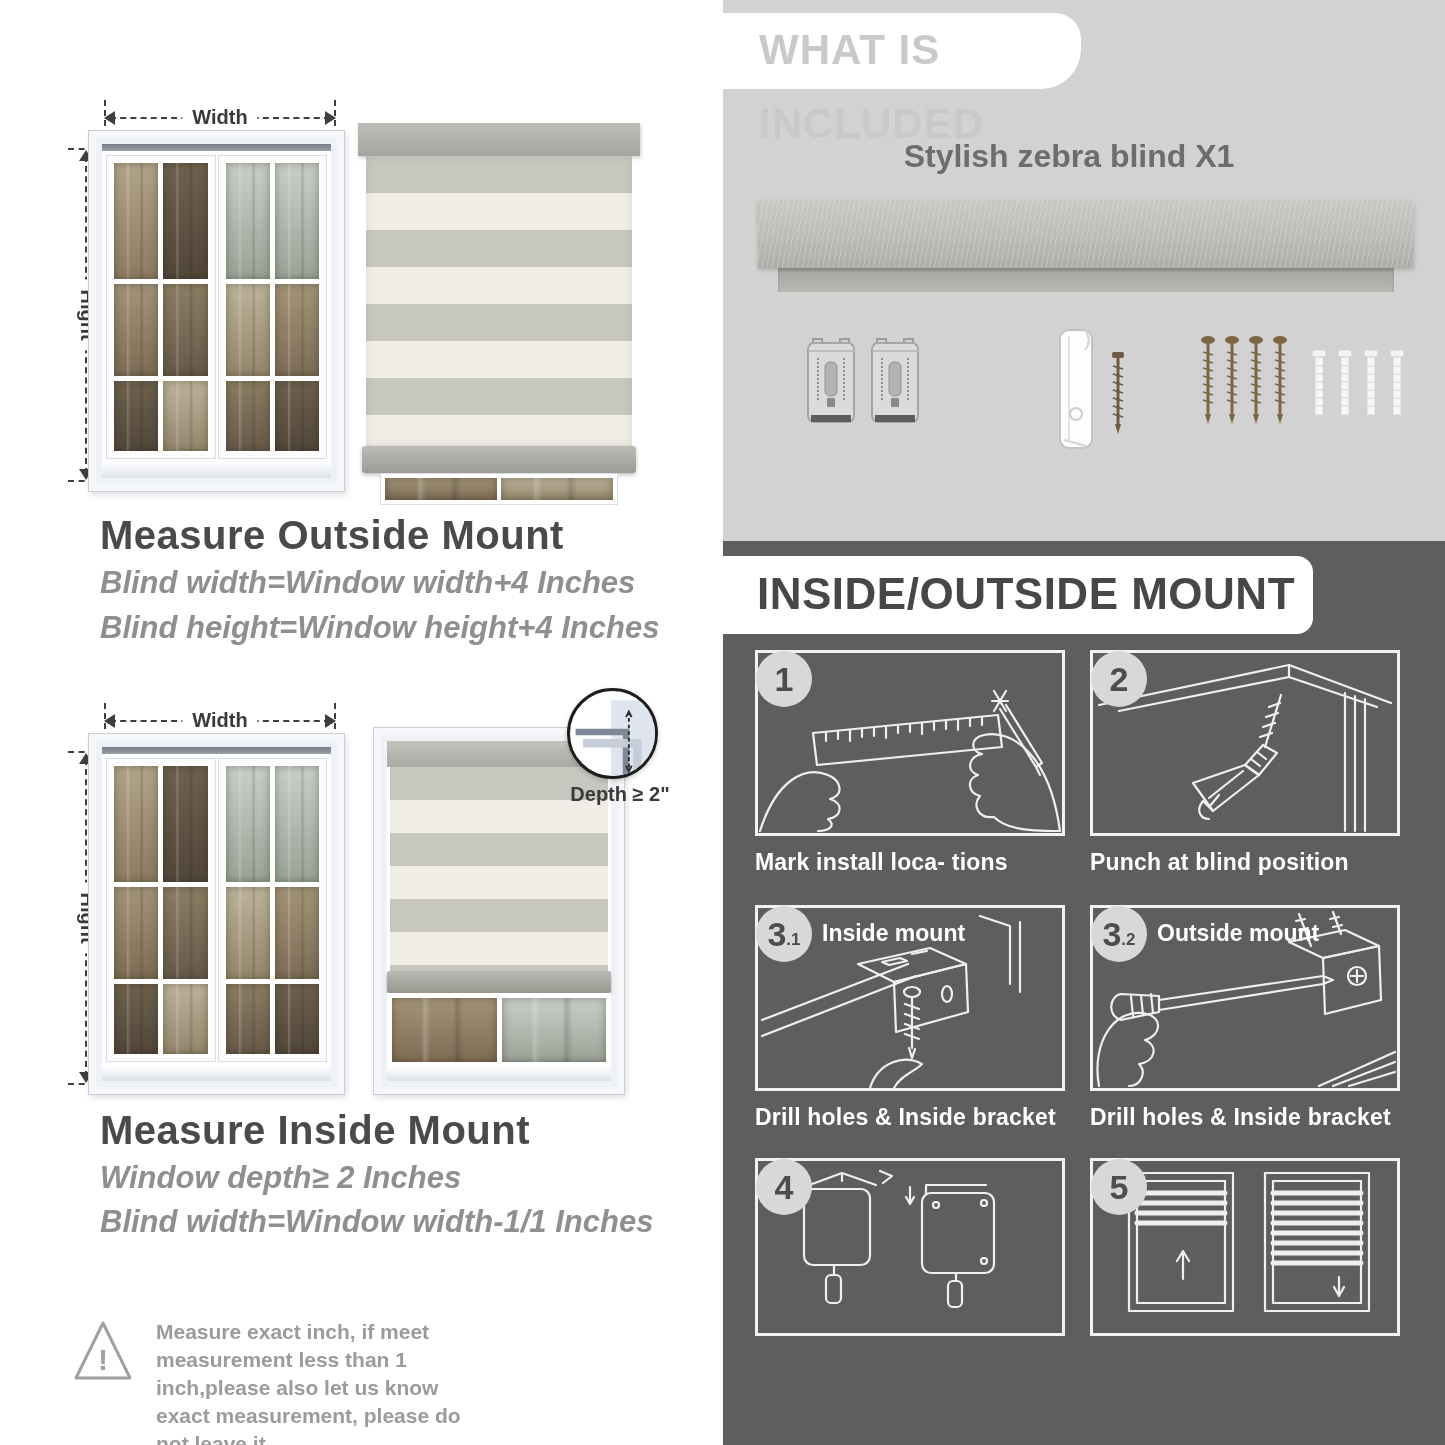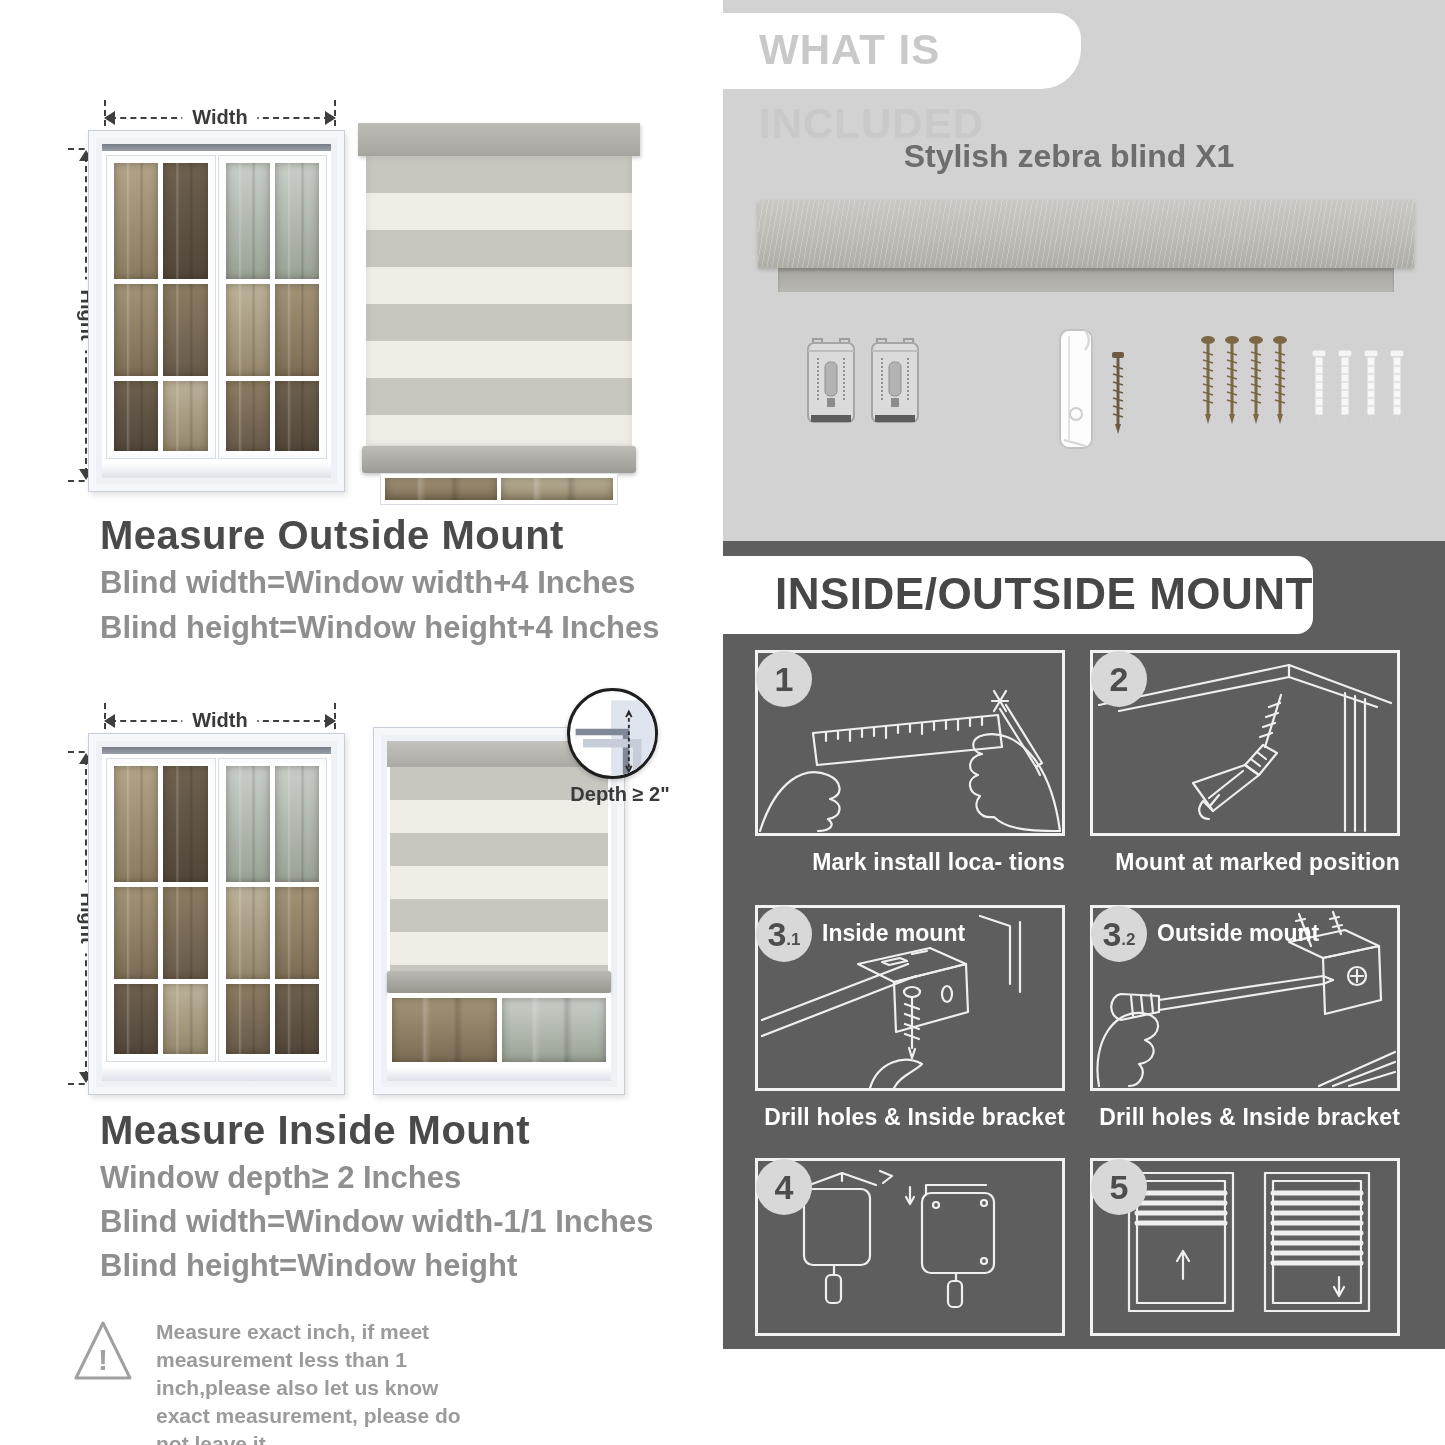--- a/index.html
+++ b/index.html
@@ -6,21 +6,21 @@
   html,body { width:1445px; height:1445px; }
   body { font-family:"Liberation Sans", sans-serif; background:#fff; }
   .canvas { position:relative; width:1445px; height:1445px; background:#fff; overflow:hidden; }
 
   
   .htm-header { position:absolute; left:30px; top:22px; width:470px; height:66px;
     background:#b2b2b2; border-radius:14px 38px 38px 14px; color:#fff;
     font-size:42px; font-weight:bold; line-height:64px; padding-left:24px; letter-spacing:1px; }
 
   .sec-title { position:absolute; left:100px; font-size:40px; font-weight:bold; color:#4a4a4a; letter-spacing:.5px; }
-  .formula { position:absolute; left:100px; font-size:31px; font-weight:bold; color:#8f8f8f; }
+  .formula { position:absolute; left:100px; font-size:31px; font-weight:bold; color:#8f8f8f;font-style:italic; }
 
   
   .h-arrow { position:absolute; height:26px;padding-left:48px; }
   .h-arrow .line { position:absolute; left:6px; right:6px; top:11px; border-top:2px dashed #3f3f3f; }
   .h-arrow .lbl { position:absolute; left:50%; top:0; transform:translateX(-50%);
     background:#fff; padding:0 10px; font-size:20px; font-weight:bold; color:#3a3a3a; }
   .h-arrow .ah { position:absolute; top:5px; width:0; height:0; border-top:7px solid transparent; border-bottom:7px solid transparent; }
   .h-arrow .ah.l { left:0; border-right:11px solid #3f3f3f; }
   .h-arrow .ah.r { right:0; border-left:11px solid #3f3f3f; }
   .h-arrow .tick { position:absolute; top:-6px; height:36px; border-left:2px dashed #3f3f3f; }
@@ -102,21 +102,21 @@
   .cassette-product::after { content:""; position:absolute; inset:0;
     background:repeating-linear-gradient(100deg,rgba(255,255,255,.22) 0 1px,transparent 1px 5px); }
   .cassette-lip { position:absolute; left:55px; top:268px; width:616px; height:24px;
     background:linear-gradient(180deg,#a5a49e,#b8b7b1); box-shadow:inset 0 3px 3px rgba(0,0,0,.18); }
   .component { position:absolute; }
   .comp-label { position:absolute; top:255px; left:0; right:0; text-align:center;
     font-size:28px; font-weight:bold; color:#6d6d6d; white-space:nowrap; }
   .comp-icons { position:absolute; left:0; right:0; top:0; display:flex; justify-content:center; align-items:flex-end; gap:10px; }
 
   
-  .right-bottom { position:absolute; left:723px; top:541px; width:722px; height:808px; background:#5e5e5e;text-align:right; }
+  .right-bottom { position:absolute; left:723px; top:541px; width:722px; height:904px; background:#5e5e5e; }
   .iom-header { position:absolute; left:0; top:15px; width:590px; height:78px; background:#fff;
     border-radius:0 16px 16px 0; color:#474747; font-size:44px; font-weight:bold; line-height:76px; padding-left:34px; letter-spacing:.5px; }
   .step { position:absolute; width:310px; }
   .step-box { position:relative; width:310px; border:3px solid #f2f2f2; background:transparent; }
   .badge { position:absolute; left:-2px; top:-2px; width:56px; height:56px; border-radius:50%;
     background:#d8d8d8; display:flex; align-items:center; justify-content:center;
     color:#4d4d4d; font-weight:bold; font-size:34px; z-index:2; }
   .badge .sub { font-size:17px; margin-top:12px; }
   .panel-label { position:absolute; left:64px; top:12px; color:#fff; font-size:23px; font-weight:bold; z-index:2; }
   .caption { margin-top:13px; color:#fff; font-size:23px; font-weight:bold; letter-spacing:.2px; }
@@ -246,21 +246,20 @@
       <path d="M14,56 L72,56 L72,91" stroke="#c6cdd8" stroke-width="9" fill="none"></path>
       <path d="M63,22 L63,86" stroke="#2c2c2c" stroke-width="2" stroke-dasharray="4,3" fill="none"></path>
       <path d="M60,28 l3,-6 l3,6 M60,80 l3,6 l3,-6" stroke="#2c2c2c" stroke-width="2" fill="none"></path>
     </svg>
   </div>
   <div class="depth-label">Depth ≥ 2"</div>
 
   <h2 class="sec-title" style="top:1108px;">Measure Inside Mount</h2>
   <p class="formula" style="top:1160px;">Window depth≥ 2 Inches</p>
   <p class="formula" style="top:1204px;">Blind width=Window width-1/1 Inches</p>
-  <p class="formula" style="top:1248px;">Blind height=Window height</p>
 
   <div class="warning">
     <svg width="62" height="66" viewBox="0 0 62 66">
       <path d="M31,5 L58,60 L4,60 Z" fill="none" stroke="#a0a0a0" stroke-width="3" stroke-linejoin="round"></path>
       <text x="31" y="52" text-anchor="middle" font-size="30" font-weight="bold" fill="#a0a0a0" font-family="Liberation Sans, sans-serif">!</text>
     </svg>
     <div class="warning-text">Measure exact inch, if meet measurement less than 1 inch,please also let us know exact measurement, please do not leave it</div>
   </div>
 
   <div class="right-top">
@@ -404,21 +403,21 @@
           <path d="M172,94 L188,42"></path>
           <path d="M167,84 l12,-4 M170,74 l12,-4 M173,64 l12,-4 M176,54 l11,-4"></path>
           <path d="M152,112 L170,92 L184,100 L166,122 Z"></path>
           <path d="M158,106 l9,7 M164,99 l9,7"></path>
           <path d="M166,122 L120,158 L100,130 L152,112 Z"></path>
           <path d="M150,118 l-34,27"></path>
           <path d="M120,158 L110,148 C102,158 108,166 116,166"></path>
           <path d="M126,142 l-9,11"></path>
         </svg>
       </div>
-      <div class="caption">Mount at  marked position</div>
+      <div class="caption">Punch at  blind position</div>
     </div>
 
     <div class="step s3">
       <div class="step-box">
         <div class="badge">
             <span>3</span>
             <span class="sub">.1</span>
           </div>
         <div class="panel-label">Inside mount</div>
         <svg class="ill" viewBox="0 0 304 180" fill="none" stroke="#efefef" stroke-width="2.2" stroke-linecap="round" stroke-linejoin="round">

